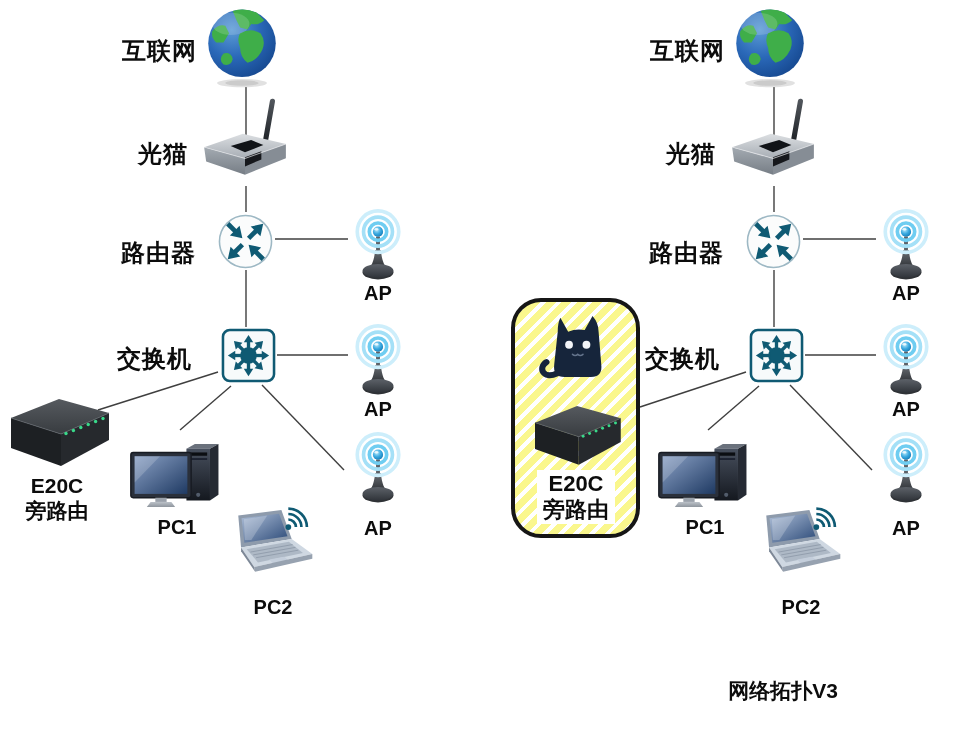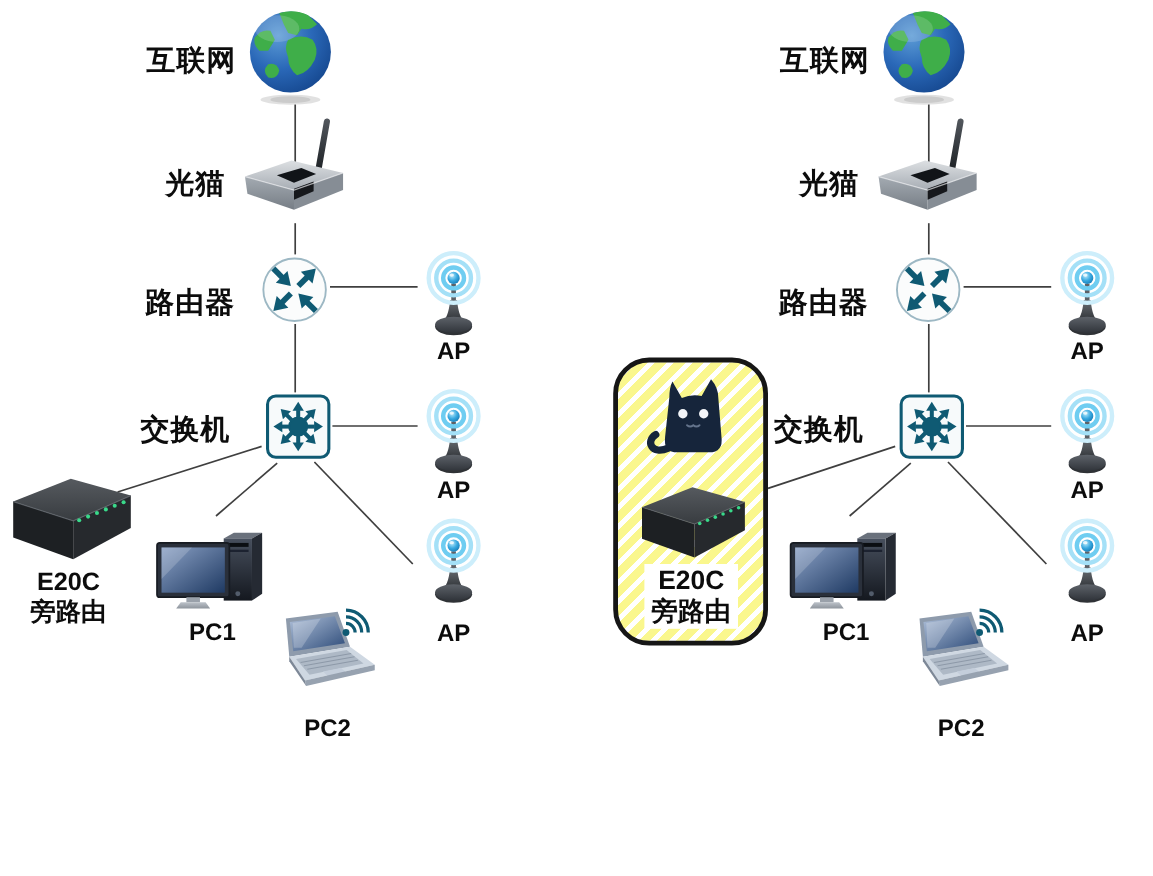--- a/index.html
+++ b/index.html
@@ -380,14 +380,15 @@
         <use href="#sym-laptop"></use>
       </svg>
     </div>
   <div class="abs node icon" style="left:810px;top:506px;width:27px;height:27px">
       <svg viewBox="0 0 32 32">
         <use href="#sym-wifi"></use>
       </svg>
     </div>
   <div class="abs en-label" style="left:761px;top:596px;width:80px">PC2</div>
 
+  <div class="abs diagram-title" style="left:683px;top:677px;width:200px">网络拓扑V3</div>
 
 </div>
 
 </body></html>

